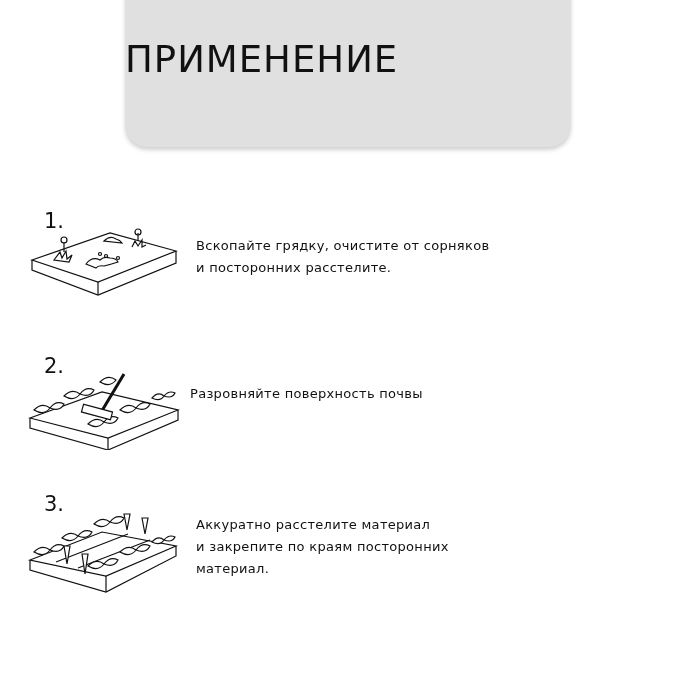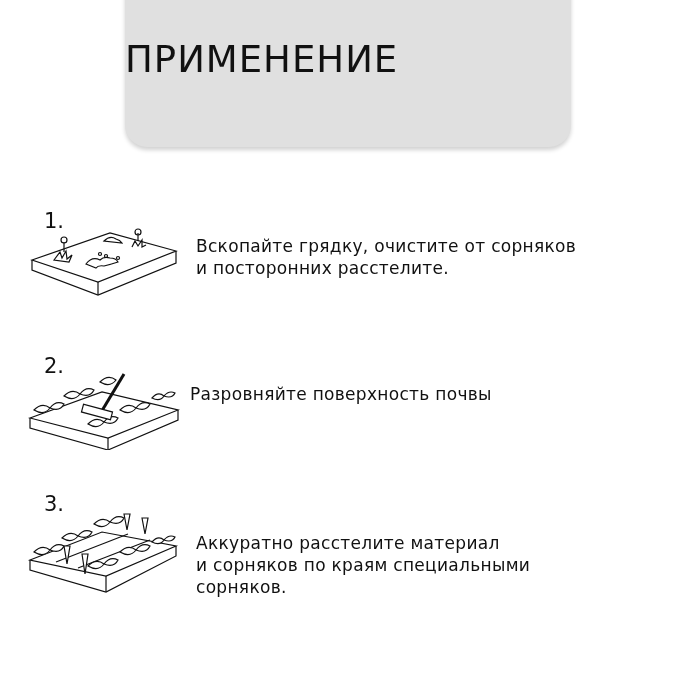--- a/index.html
+++ b/index.html
@@ -6,21 +6,21 @@
   body { width:700px; height:700px; background:#ffffff; position:relative; overflow:hidden;
          font-family:"DejaVu Sans", sans-serif; color:#111; }
   .header { position:absolute; left:125px; top:-20px; width:446px; height:167px;
             background:#e0e0e0; border-radius:0 0 22px 22px;
             box-shadow:0 3px 4px rgba(0,0,0,0.18); }
   .header-title { position:absolute; left:0; right:0; top:58px; 
                   font-size:37px; letter-spacing:1px; font-weight:400; color:#111; }
   .step { position:absolute; left:0; width:700px; }
   .step-num { position:absolute; left:44px; font-size:21px; color:#111; }
   .step-illus { position:absolute; left:26px; }
-  .step-text { position:absolute; left:196px; font-size:17px; line-height:22px; color:#111;
+  .step-text { position:absolute; left:196px; font-size:13px; line-height:22px; color:#111;
                letter-spacing:0.3px; }
   .step-text span { display:block; white-space:nowrap; }
 </style>
 </head>
 <body>
 
 <div class="header">
   <div class="header-title">ПРИМЕНЕНИЕ</div>
 </div>
 
@@ -84,18 +84,18 @@
       <path d="M68,14 q8,-8 16,-2 q-6,8 -16,2z M84,12 q6,-8 14,-4 q-4,8 -14,4z"></path>
       <path d="M62,56 q8,-8 16,-2 q-6,8 -16,2z M78,54 q6,-8 14,-4 q-4,8 -14,4z"></path>
       <path d="M94,42 q8,-8 16,-2 q-6,8 -16,2z M110,40 q6,-8 14,-4 q-4,8 -14,4z"></path>
       <path d="M126,32 q6,-7 12,-2 q-4,6 -12,2z M138,30 q5,-6 11,-3 q-3,6 -11,3z"></path>
       <path d="M38,36 l3,18 l3,-18z"></path>
       <path d="M56,44 l3,20 l3,-20z"></path>
       <path d="M98,4 l3,16 l3,-16z"></path>
       <path d="M116,8 l3,16 l3,-16z"></path>
     </g>
   </svg>
-  <div class="step-text" style="top:26px;margin-top:18px;">
+  <div class="step-text" style="top:26px;">
     <span>Аккуратно расстелите материал</span>
-    <span>и сорняков по краям специальными</span>
-    <span>сорняков.</span>
+    <span>и закрепите по краям посторонних</span>
+    <span>материал.</span>
   </div>
 </div>
 
 </body></html>

